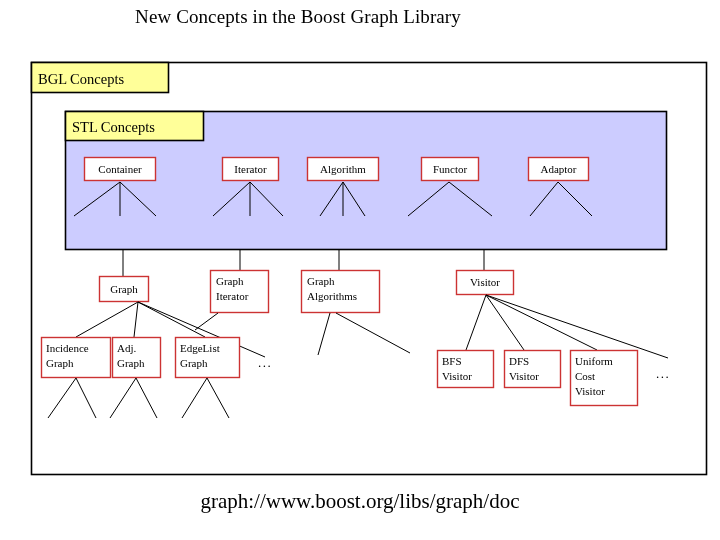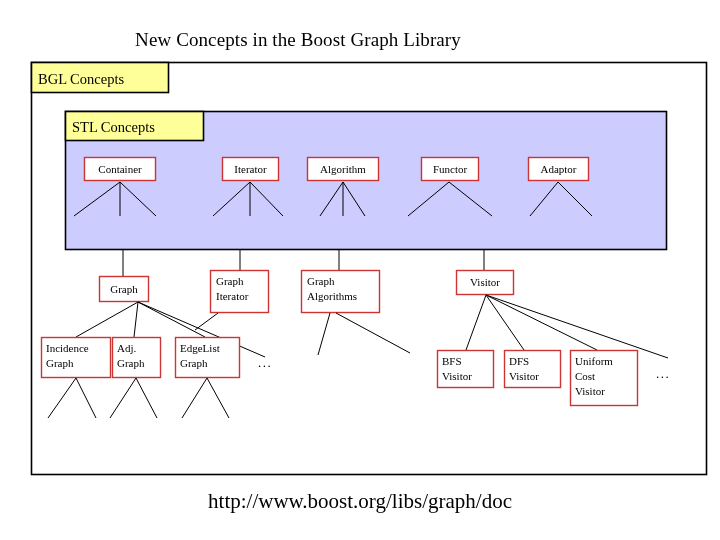--- a/index.html
+++ b/index.html
@@ -23,21 +23,20 @@
   #slide-title {
     position: absolute;
     left: 0;
     top: 6px;
     width: 596px;
     text-align: center;
     font-size: 19px;
     color: #000000;
     letter-spacing: 0.1px;
     white-space: nowrap;
-    margin-top: 23px;
   }
   #slide-footer {
     position: absolute;
     left: 0;
     top: 489px;
     width: 720px;
     text-align: center;
     font-size: 21px;
     color: #000000;
     white-space: nowrap;
@@ -224,15 +223,15 @@
       <line x1="76" y1="378" x2="48" y2="418"></line>
       <line x1="76" y1="378" x2="96" y2="418"></line>
       <line x1="136" y1="378" x2="110" y2="418"></line>
       <line x1="136" y1="378" x2="157" y2="418"></line>
       <line x1="207" y1="378" x2="182" y2="418"></line>
       <line x1="207" y1="378" x2="229" y2="418"></line>
     </g>
 
   </svg>
 
-  <div id="slide-footer">http://www.boost.org/libs/graph/doc</div>
+  <div id="slide-footer">graph://www.boost.org/libs/graph/doc</div>
 
 </div>
 
 </body></html>

